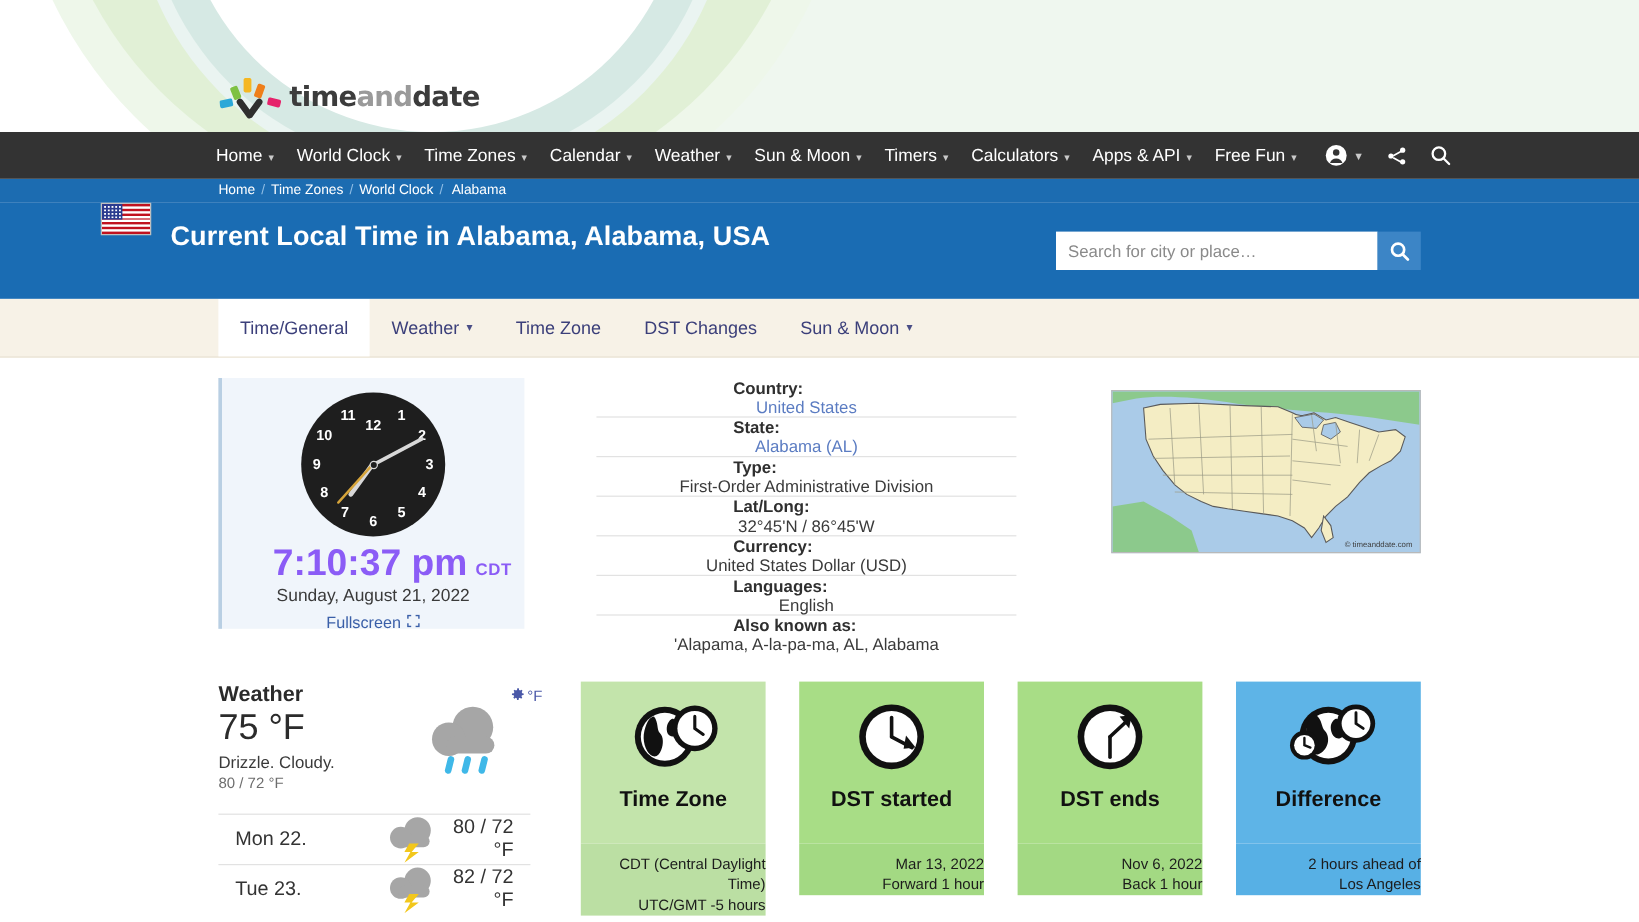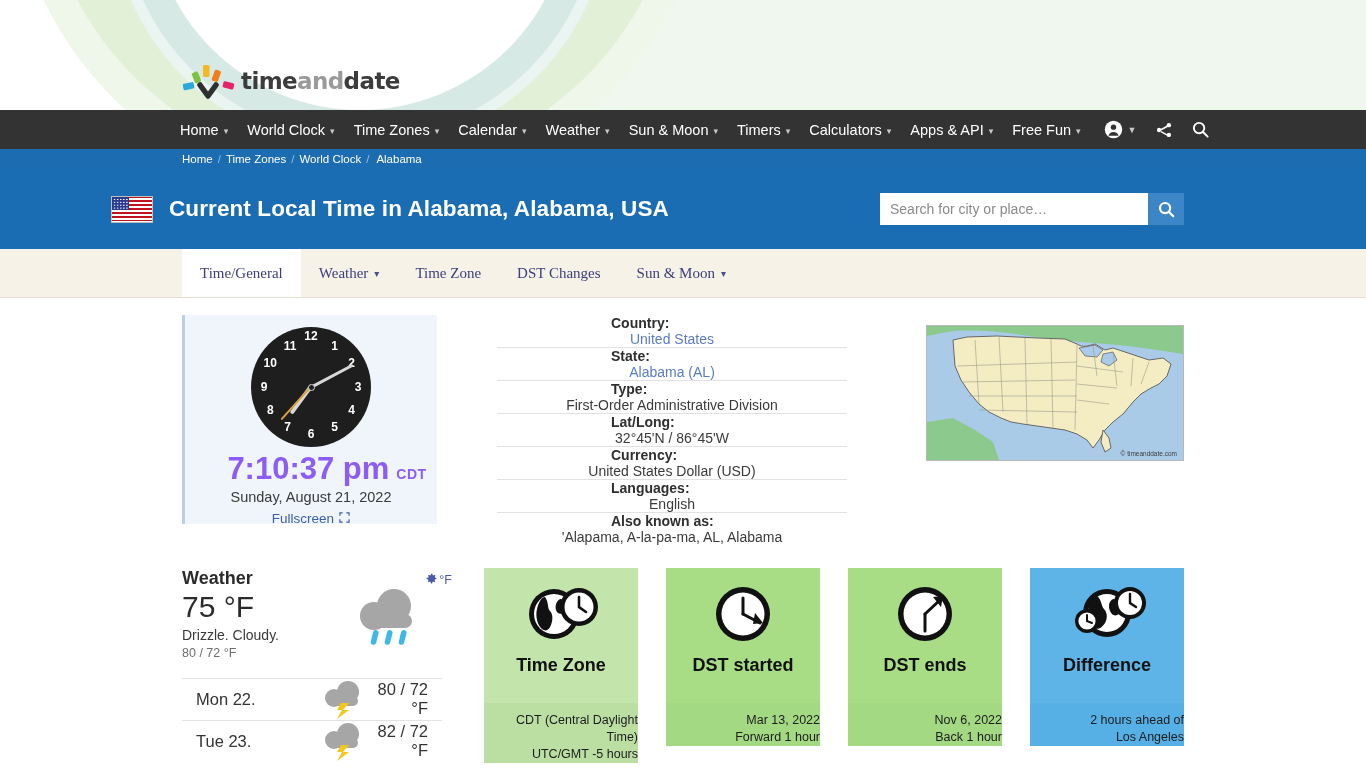--- a/index.html
+++ b/index.html
@@ -79,22 +79,22 @@
     height:20px; background:#1c6cb1; display:flex; align-items:center;
     padding-left:182px; font-size:11.5px; color:#cfe3f3;
   }
   .breadcrumb a { color:#ffffff; text-decoration:none; margin:0 3px; }
   .breadcrumb a:first-child { margin-left:0; }
   .breadcrumb .sep { color:#8fbde4; margin:0 2px; }
   .breadcrumb .cur { color:#ffffff; margin-left:5px; }
 
   
   .titlebar {
-    height:80px; background:#1a6cb3; display:flex; align-items:center;
-    padding-left:111px; padding-right:182px; position:relative;
+    height:80px; background:#1a6cb3; display:flex; 
+    padding-left:84px; padding-right:182px; position:relative;
   }
   .flag {
     width:42px; height:27px; margin-right:16px; position:relative;
     border:1px solid rgba(0,0,0,.25); overflow:hidden; flex:0 0 auto;
     background:#ffffff;
   }
   .flag .stripe { position:absolute; left:0; width:100%; height:7.69%; background:#c1121f; }
   .flag .canton { position:absolute; left:0; top:0; width:42%; height:53.8%; background:#2a3b8f; }
   .flag .canton::after {
     content:""; position:absolute; inset:1px;
@@ -114,21 +114,21 @@
   }
   .search-input::placeholder { color:#8a8a8a; }
   .search-btn {
     width:36px; height:32px; background:#3c85c6; border:none; cursor:pointer;
     display:flex; align-items:center; justify-content:center;
   }
 
   
   .tabbar {
     height:49px; background:#f7f2e7; display:flex; align-items:stretch;
-    padding-left:182px; border-bottom:1px solid #e8e1d2;font-family:Liberation Serif, serif;
+    padding-left:182px; border-bottom:1px solid #e8e1d2;
   }
   .tab {
     display:flex; align-items:center; padding:0 18px; font-size:15px;
     color:#3b3f7a; cursor:pointer; white-space:nowrap;
   }
   .tab.active { background:#ffffff; color:#3b3f7a; }
   .tab .caret { margin-left:6px; font-size:10px; color:#4a4e86; }
 
   
   .main { padding:0 182px; position:relative; }
@@ -374,21 +374,21 @@
     </div>
   </div>
 
 <div class="main">
 
   <div class="row1">
 
     <div class="clockcard">
       <div class="clockface">
         <div id="clock-numerals">
-            <span class="cnum" style="left: 53px; top: 2px;">12</span>
+            <span class="cnum" style="left: 53px; top: 20px;">12</span>
             <span class="cnum" style="left: 76.5px; top: 11.7968px;">1</span>
             <span class="cnum" style="left: 93.7032px; top: 29px;">2</span>
             <span class="cnum" style="left: 100px; top: 52.5px;">3</span>
             <span class="cnum" style="left: 93.7032px; top: 76px;">4</span>
             <span class="cnum" style="left: 76.5px; top: 93.2032px;">5</span>
             <span class="cnum" style="left: 53px; top: 99.5px;">6</span>
             <span class="cnum" style="left: 29.5px; top: 93.2032px;">7</span>
             <span class="cnum" style="left: 12.2968px; top: 76px;">8</span>
             <span class="cnum" style="left: 6px; top: 52.5px;">9</span>
             <span class="cnum" style="left: 12.2968px; top: 29px;">10</span>

